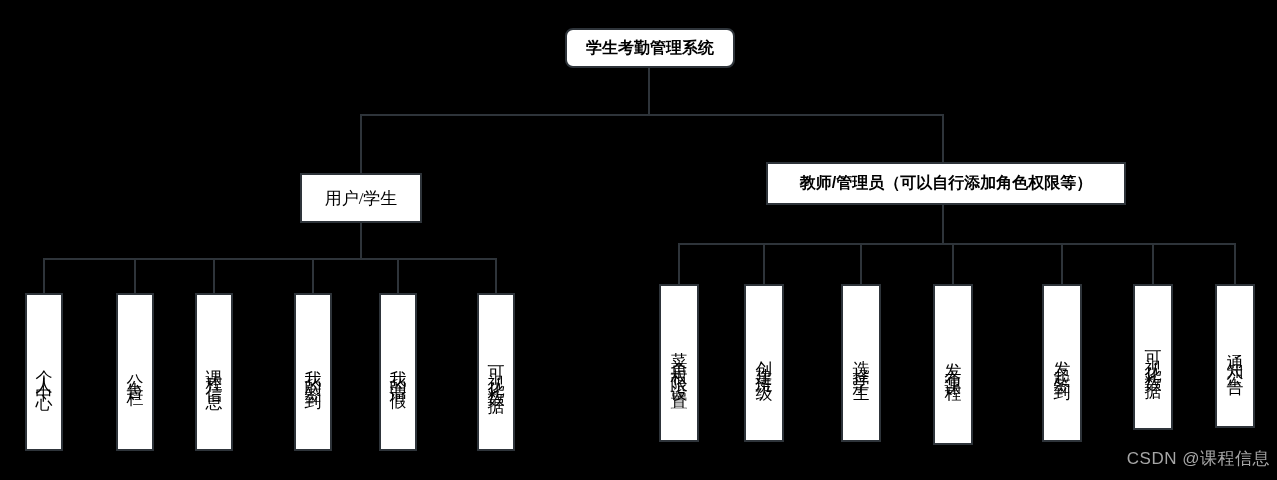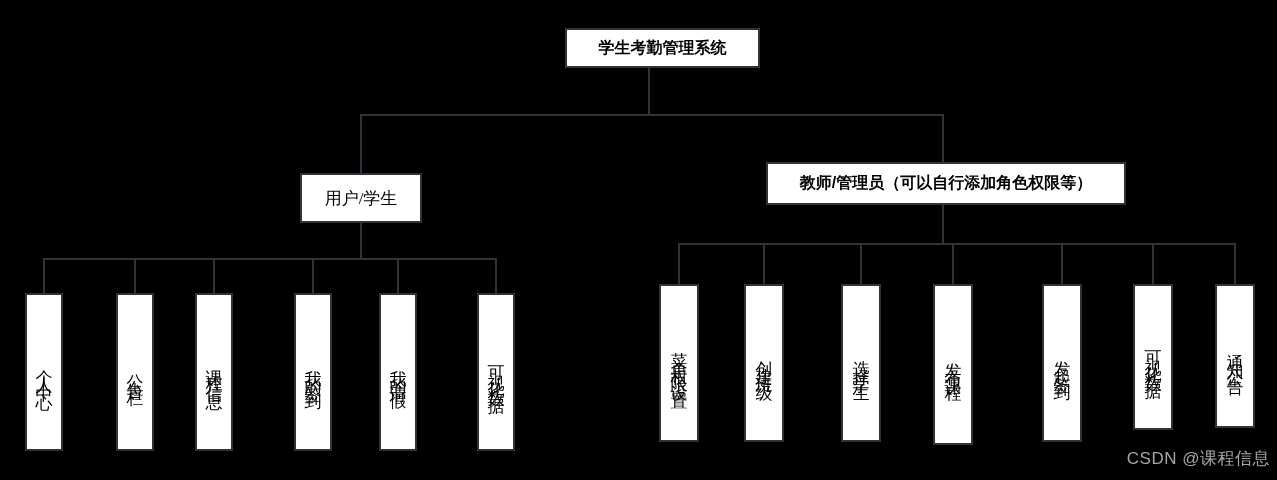--- a/index.html
+++ b/index.html
@@ -16,21 +16,21 @@
     box-sizing: border-box;
     background: #ffffff;
     border: 2px solid #2e343a;
     color: #000000;
     display: flex;
     align-items: center;
     justify-content: center;
     text-align: center;
   }
   .hnode { font-size: 16px; }
-  #root-node    { left: 565px; top: 28px;  width: 195px; height: 40px; font-weight: bold; }
+  #root-node    { left: 565px; top: 28px;  width: 170px; height: 40px; font-weight: bold; border-radius: 8px; }
   #user-node    { left: 300px; top: 173px; width: 122px; height: 50px; font-size: 17px; }
   #teacher-node { left: 766px; top: 162px; width: 360px; height: 43px;
                   font-family: "Liberation Sans", sans-serif; font-weight: bold; font-size: 16px; }
   .leaf {
     position: absolute;
     box-sizing: border-box;
     background: #ffffff;
     border: 2px solid #2e343a;
     color: #000000;
     writing-mode: vertical-rl;

